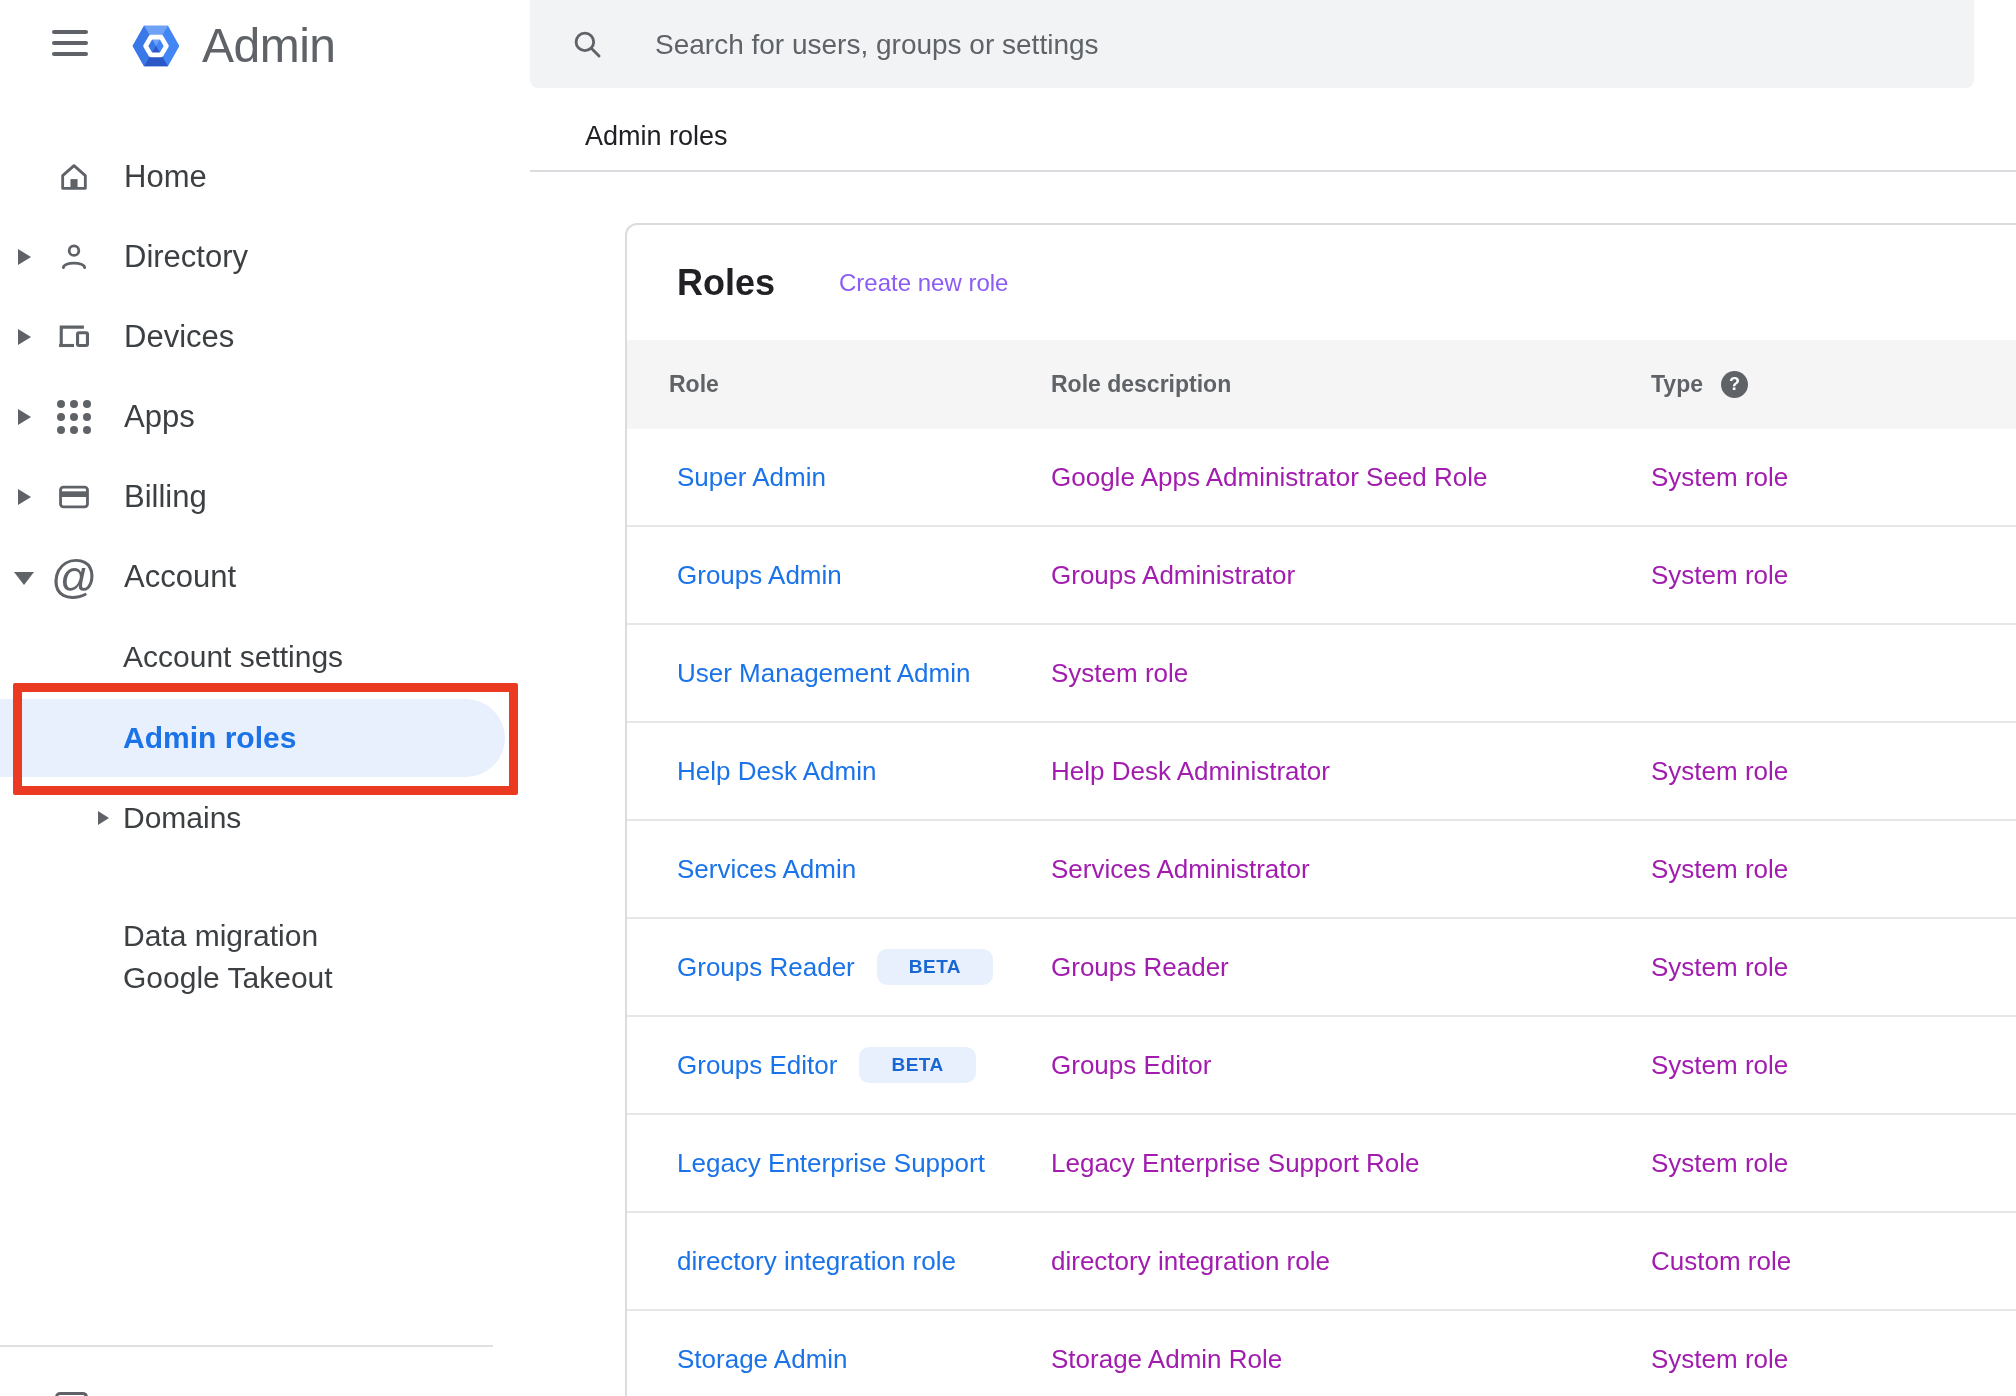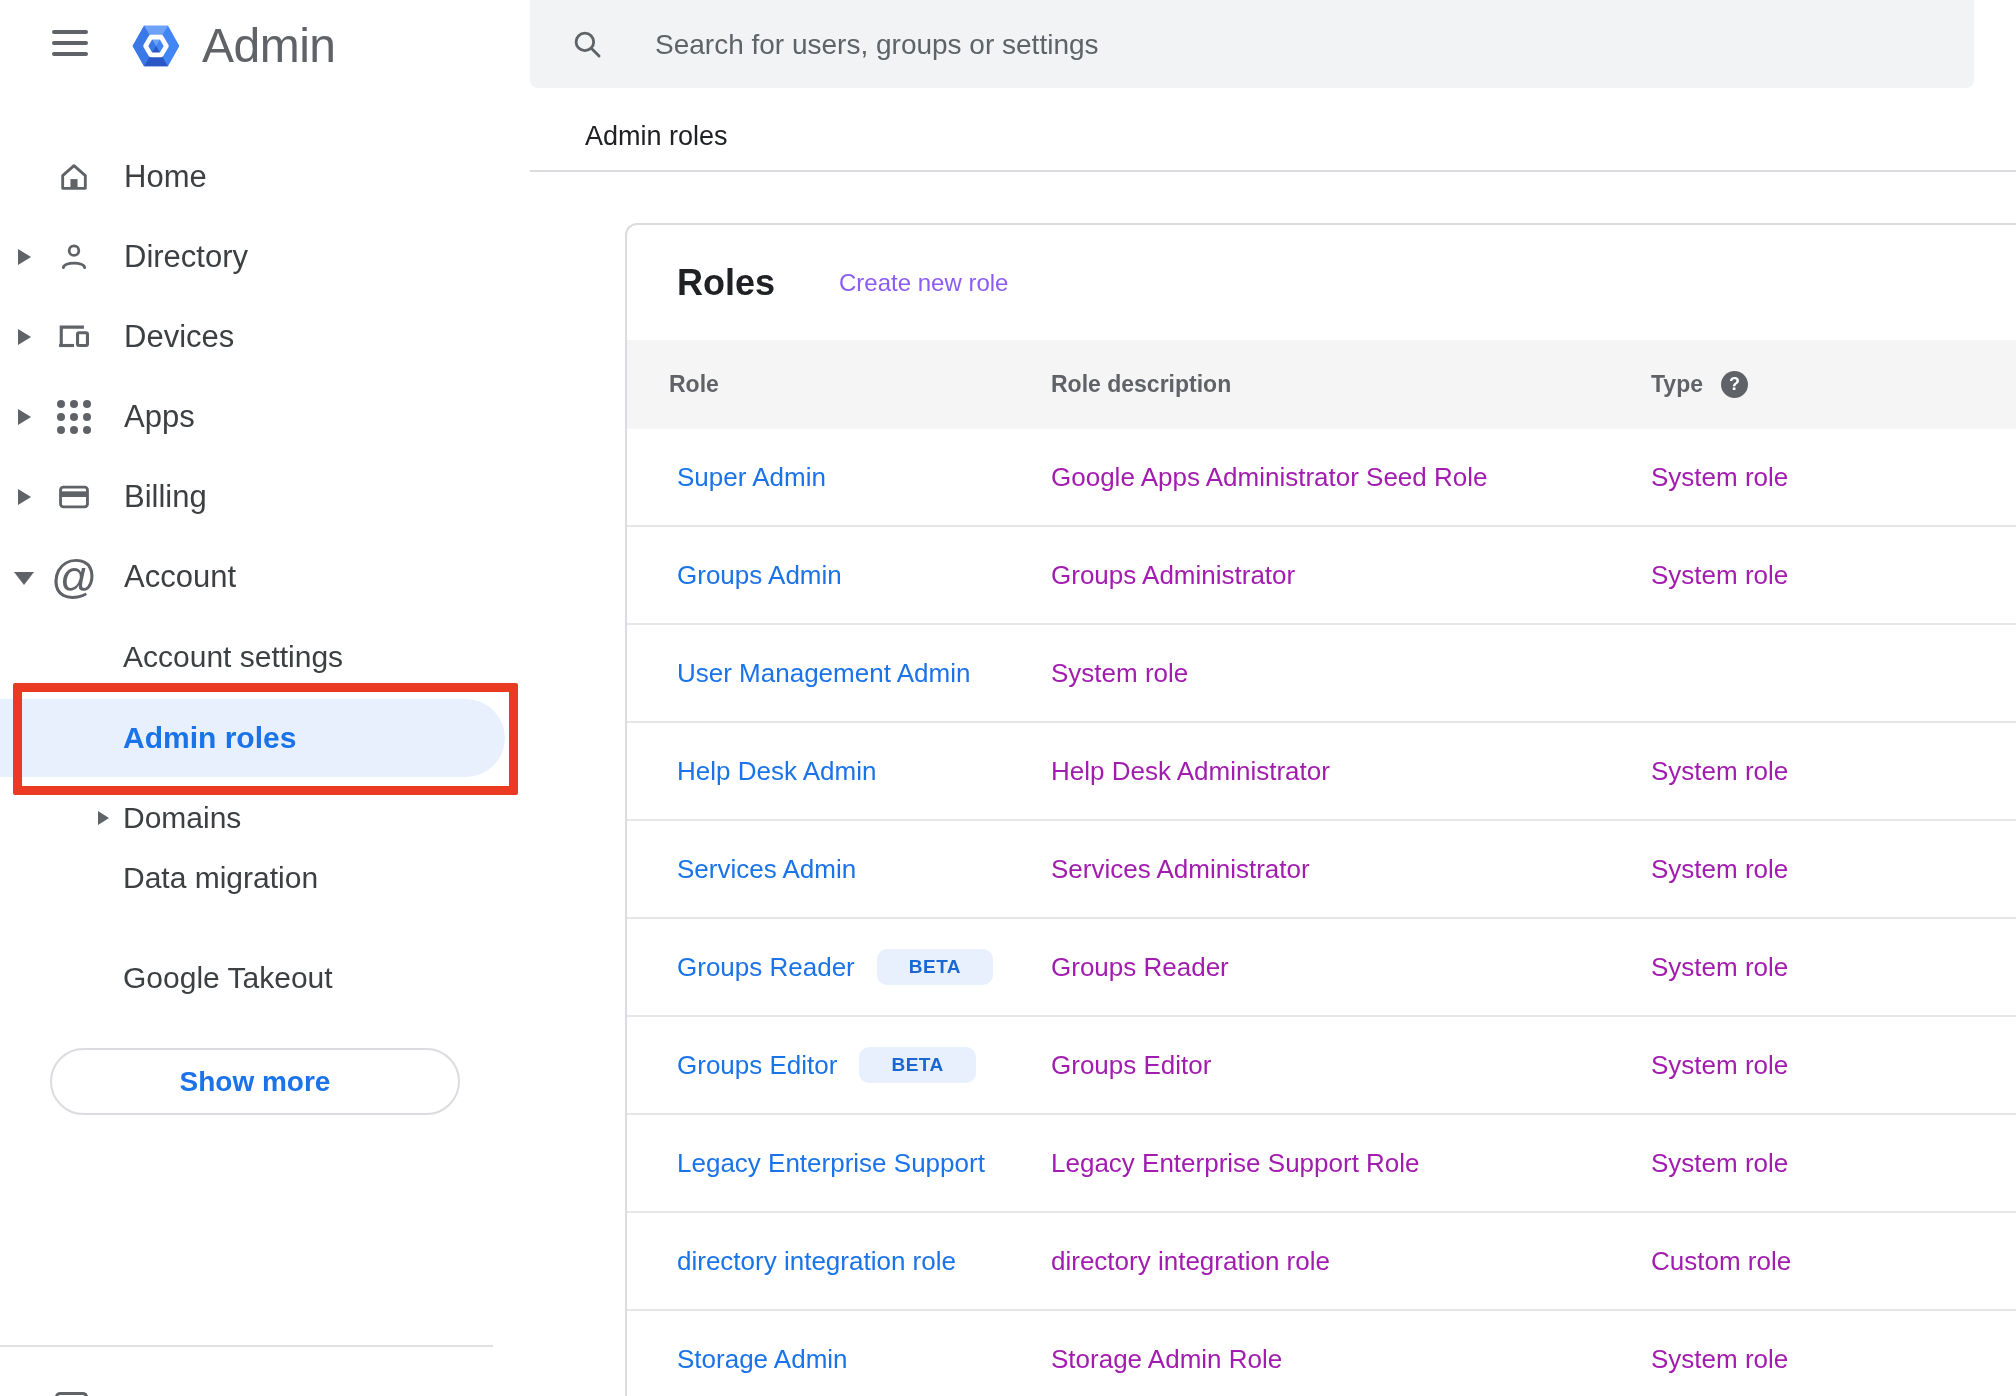--- a/index.html
+++ b/index.html
@@ -174,31 +174,28 @@
 
   <div class="selected-pill">
     <span class="nav-label sub-label">Admin roles</span>
   </div>
 
   <div class="nav-row" style="top:778px">
     <span class="nav-arrow" style="left:98px;border-left-width:11px;border-top-width:7px;border-bottom-width:7px;margin-top:-7px"></span>
     <span class="nav-label sub-label">Domains</span>
   </div>
 
-  <div class="nav-row" style="top:838px">
+  <div class="nav-row" style="top:896px">
     <span class="nav-label sub-label">Data migration</span>
   </div>
 
   <div class="nav-row" style="top:938px">
     <span class="nav-label sub-label">Google Takeout</span>
   </div>
 
-  <div class="show-more">
-    <span>Show more</span>
-  </div>
 
   <div class="sidebar-bottom-divider"></div>
   <div class="partial-icon"></div>
 
   <div class="annotation-box"></div>
 </div>
 
 <div class="search-bar"></div>
 <div class="search-icon">
   <svg class="stroke-ic" width="34" height="34" viewBox="0 0 24 24" stroke-width="2">

